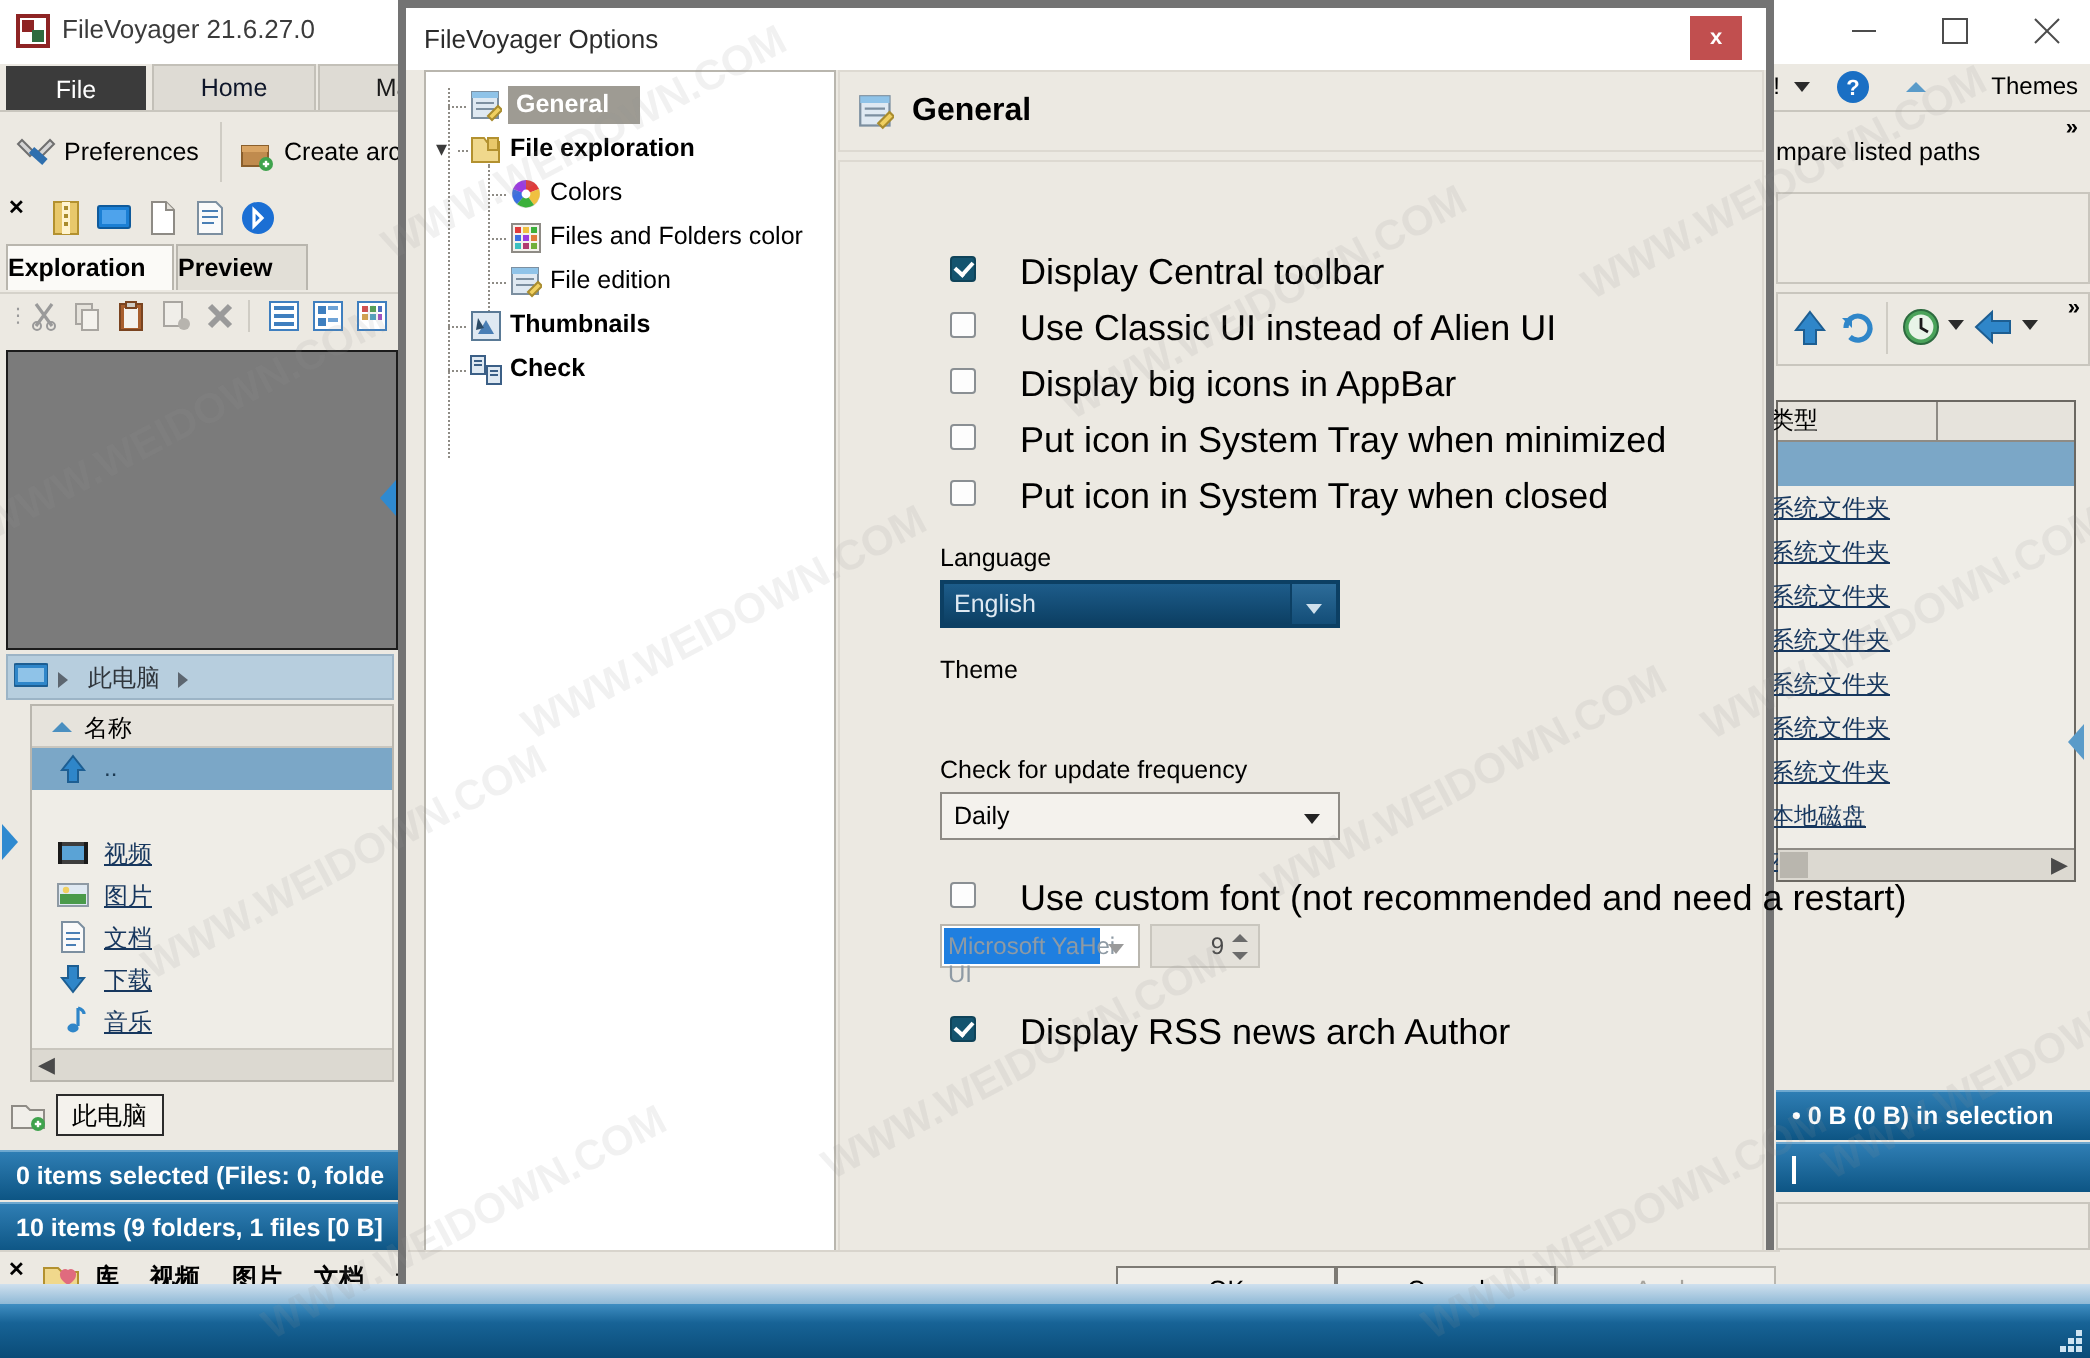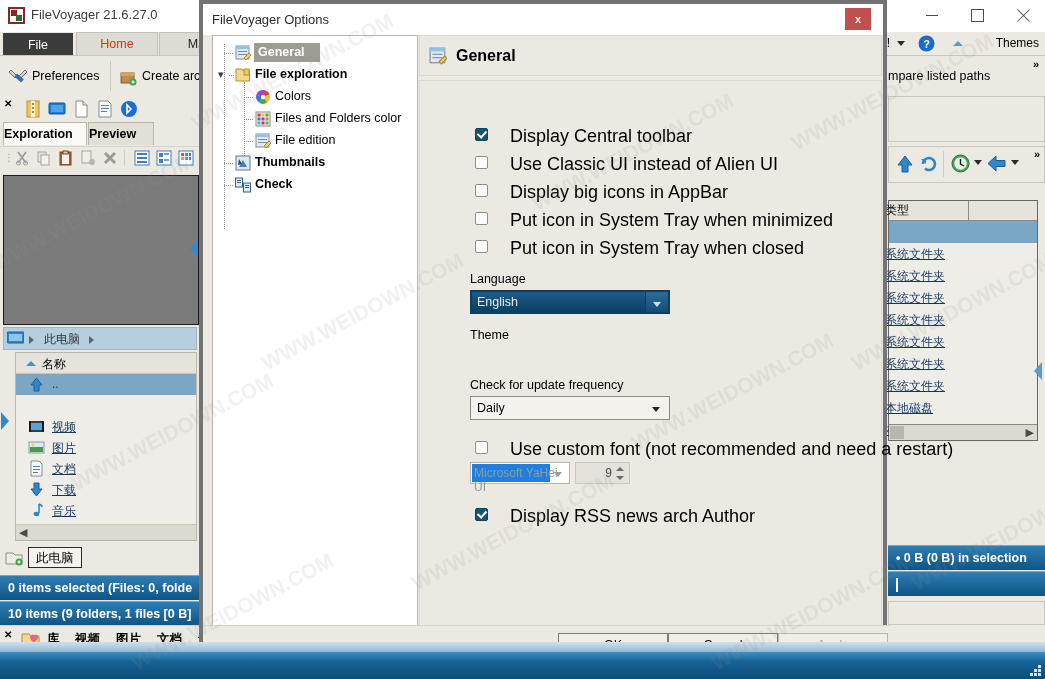--- a/index.html
+++ b/index.html
@@ -23,21 +23,21 @@
   #titlebar{position:absolute;left:0;top:0;width:1045px;height:32px;background:#fff;}
   #titlebar .tb-icon{position:absolute;left:8px;top:7px;width:17px;height:17px;}
   #titlebar .tb-text{position:absolute;left:31px;top:7px;font-size:13px;color:#3b3b3b;}
   .wbtn{position:absolute;top:0;width:45px;height:30px;}
   .wbtn i{position:absolute;display:block;background:#4c4c4c;}
 
   
   #ribbonwrap{position:absolute;left:0;top:32px;width:1045px;height:64px;}
   .rtab{position:absolute;top:0;height:23px;line-height:23px;text-align:center;font-size:12.5px;}
   .rtab.file{left:3px;width:70px;background:#3b3b3b;color:#fff;top:1px;height:24px;line-height:24px;}
-  .rtab.home{left:76px;width:82px;background:#dedbd4;color:#c2410c;border:1px solid #c3c0b8;border-bottom:none;box-sizing:border-box;}
+  .rtab.home{left:76px;width:82px;background:#dedbd4;color:#0f172a;border:1px solid #c3c0b8;border-bottom:none;box-sizing:border-box;}
   .rtab.man{left:159px;width:82px;background:#dedbd4;color:#1a1a1a;border:1px solid #c3c0b8;border-bottom:none;box-sizing:border-box;overflow:hidden;}
   #ribbonbody{position:absolute;left:0;top:23px;width:1045px;height:41px;background:#ece9e2;border-top:1px solid #c9c6be;}
   .rb-item{position:absolute;top:6px;height:28px;line-height:28px;font-size:12.5px;}
   .rb-sep{position:absolute;top:5px;width:1px;height:30px;background:#cfccc4;}
   #rb-right{position:absolute;right:0;top:0;height:23px;line-height:23px;font-size:12px;}
   #rb-right .rr{position:absolute;top:0;}
 
   
   #ctbar{position:absolute;left:0;top:96px;width:200px;height:26px;background:#ece9e2;}
   .ctb-ico{position:absolute;top:4px;width:18px;height:18px;}

